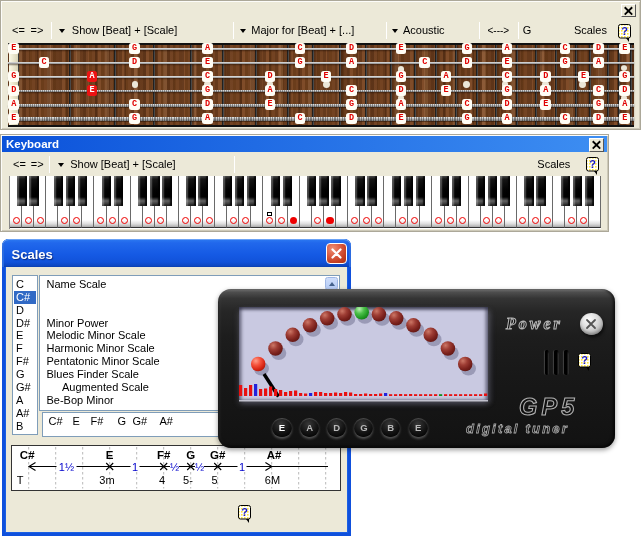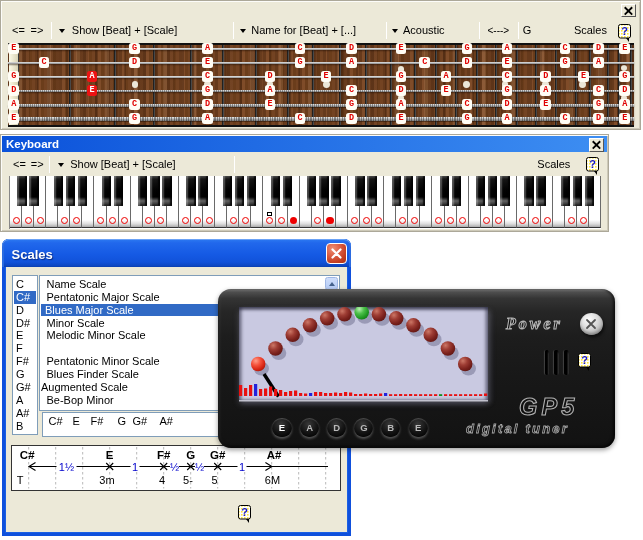--- a/index.html
+++ b/index.html
@@ -19,21 +19,21 @@
         <path d="M1.5 1 L8 7.5 M8 1 L1.5 7.5" stroke="#000" stroke-width="1.6"></path>
       </svg>
     </div>
 <div style="position:absolute;left:12px;top:30px;transform:translateY(-50%);font-size:11px;font-weight:normal;color:#000;white-space:nowrap;">&lt;=</div>
 <div style="position:absolute;left:30.5px;top:30px;transform:translateY(-50%);font-size:11px;font-weight:normal;color:#000;white-space:nowrap;">=&gt;</div>
 <div style="position:absolute;left:51px;top:22px;width:1px;height:17px;background:#9d9a8d;border-right:1px solid #fff;"></div>
 <div style="position:absolute;left:59px;top:28.5px;width:0;height:0;border-left:3.5px solid transparent;border-right:3.5px solid transparent;border-top:4px solid #000;"></div>
 <div style="position:absolute;left:71.8px;top:30px;transform:translateY(-50%);font-size:11px;font-weight:normal;color:#000;white-space:nowrap;">Show [Beat] + [Scale]</div>
 <div style="position:absolute;left:233.3px;top:22px;width:1px;height:17px;background:#9d9a8d;border-right:1px solid #fff;"></div>
 <div style="position:absolute;left:240px;top:28.5px;width:0;height:0;border-left:3.5px solid transparent;border-right:3.5px solid transparent;border-top:4px solid #000;"></div>
-<div style="position:absolute;left:251.3px;top:30px;transform:translateY(-50%);font-size:11px;font-weight:normal;color:#000;white-space:nowrap;">Name for [Beat] + [...]</div>
+<div style="position:absolute;left:251.3px;top:30px;transform:translateY(-50%);font-size:11px;font-weight:normal;color:#000;white-space:nowrap;">Major for [Beat] + [...]</div>
 <div style="position:absolute;left:386px;top:22px;width:1px;height:17px;background:#9d9a8d;border-right:1px solid #fff;"></div>
 <div style="position:absolute;left:391.5px;top:28.5px;width:0;height:0;border-left:3.5px solid transparent;border-right:3.5px solid transparent;border-top:4px solid #000;"></div>
 <div style="position:absolute;left:403px;top:30px;transform:translateY(-50%);font-size:11px;font-weight:normal;color:#000;white-space:nowrap;">Acoustic</div>
 <div style="position:absolute;left:478.8px;top:22px;width:1px;height:17px;background:#9d9a8d;border-right:1px solid #fff;"></div>
 <div style="position:absolute;left:487.5px;top:30px;transform:translateY(-50%);font-size:10px;font-weight:normal;color:#000;white-space:nowrap;">&lt;---&gt;</div>
 <div style="position:absolute;left:517.8px;top:22px;width:1px;height:17px;background:#9d9a8d;border-right:1px solid #fff;"></div>
 <div style="position:absolute;left:522.7px;top:30px;transform:translateY(-50%);font-size:11px;font-weight:normal;color:#000;white-space:nowrap;">G</div>
 <div style="position:absolute;left:573.9px;top:30px;transform:translateY(-50%);font-size:11px;font-weight:normal;color:#000;white-space:nowrap;">Scales</div>
 <div style="position:absolute;left:617.8px;top:24px;width:13.0px;height:15.0px;">
 <svg width="13.0" height="19.0" viewBox="0 0 13 19" style="position:absolute;left:0;top:0">
@@ -406,27 +406,26 @@
 <div style="position:absolute;left:3.5px;top:66.8px;font-size:11px;line-height:12.9px;color:#000;">F</div>
 <div style="position:absolute;left:3.5px;top:79.7px;font-size:11px;line-height:12.9px;color:#000;">F#</div>
 <div style="position:absolute;left:3.5px;top:92.6px;font-size:11px;line-height:12.9px;color:#000;">G</div>
 <div style="position:absolute;left:3.5px;top:105.5px;font-size:11px;line-height:12.9px;color:#000;">G#</div>
 <div style="position:absolute;left:3.5px;top:118.4px;font-size:11px;line-height:12.9px;color:#000;">A</div>
 <div style="position:absolute;left:3.5px;top:131.3px;font-size:11px;line-height:12.9px;color:#000;">A#</div>
 <div style="position:absolute;left:3.5px;top:144.2px;font-size:11px;line-height:12.9px;color:#000;">B</div>
 </div>
 <div style="position:absolute;left:37px;top:35.5px;width:301px;height:136px;background:#fff;border:1px solid #7f9db9;">
 <div style="position:absolute;left:6.5px;top:2.3px;font-size:11px;line-height:12.9px;color:#000;">Name Scale</div>
-<div style="position:absolute;left:6.5px;top:15.2px;font-size:11px;line-height:12.9px;color:#000;">Pentatonic Major Scale</div>
-<div style="position:absolute;left:1px;top:28.1px;width:285px;height:12.9px;background:#316ac5;color:#fff;font-size:11px;line-height:12.9px;padding-left:4px;">Blues Major Scale</div>
-<div style="position:absolute;left:6.5px;top:41.0px;font-size:11px;line-height:12.9px;color:#000;">Minor Scale</div>
+<div style="position:absolute;left:6.5px;top:41.0px;font-size:11px;line-height:12.9px;color:#000;">Minor Power</div>
 <div style="position:absolute;left:6.5px;top:53.9px;font-size:11px;line-height:12.9px;color:#000;">Melodic Minor Scale</div>
+<div style="position:absolute;left:6.5px;top:66.8px;font-size:11px;line-height:12.9px;color:#000;">Harmonic Minor Scale</div>
 <div style="position:absolute;left:6.5px;top:79.7px;font-size:11px;line-height:12.9px;color:#000;">Pentatonic Minor Scale</div>
 <div style="position:absolute;left:6.5px;top:92.6px;font-size:11px;line-height:12.9px;color:#000;">Blues Finder Scale</div>
-<div style="position:absolute;left:1px;top:105.5px;font-size:11px;line-height:12.9px;color:#000;">Augmented Scale</div>
+<div style="position:absolute;left:22px;top:105.5px;font-size:11px;line-height:12.9px;color:#000;">Augmented Scale</div>
 <div style="position:absolute;left:6.5px;top:118.4px;font-size:11px;line-height:12.9px;color:#000;">Be-Bop Minor</div>
 <div style="position:absolute;right:1px;top:1px;width:13.5px;height:13.5px;border-radius:2.5px;border:1px solid #9eb6e4;
  background:linear-gradient(180deg,#cfdefb,#b5cbf5);">
 <div style="position:absolute;left:3px;top:4.5px;width:0;height:0;border-left:3.5px solid transparent;border-right:3.5px solid transparent;border-bottom:4.5px solid #44618d;"></div>
       </div>
 </div>
 <div style="position:absolute;left:40px;top:172.5px;width:298px;height:25.5px;background:#fff;border:1px solid #7f9db9;">
 <div style="position:absolute;left:5.5px;top:2.5px;font-size:11px;color:#000;">C#</div>
 <div style="position:absolute;left:29.5px;top:2.5px;font-size:11px;color:#000;">E</div>
 <div style="position:absolute;left:47.5px;top:2.5px;font-size:11px;color:#000;">F#</div>

